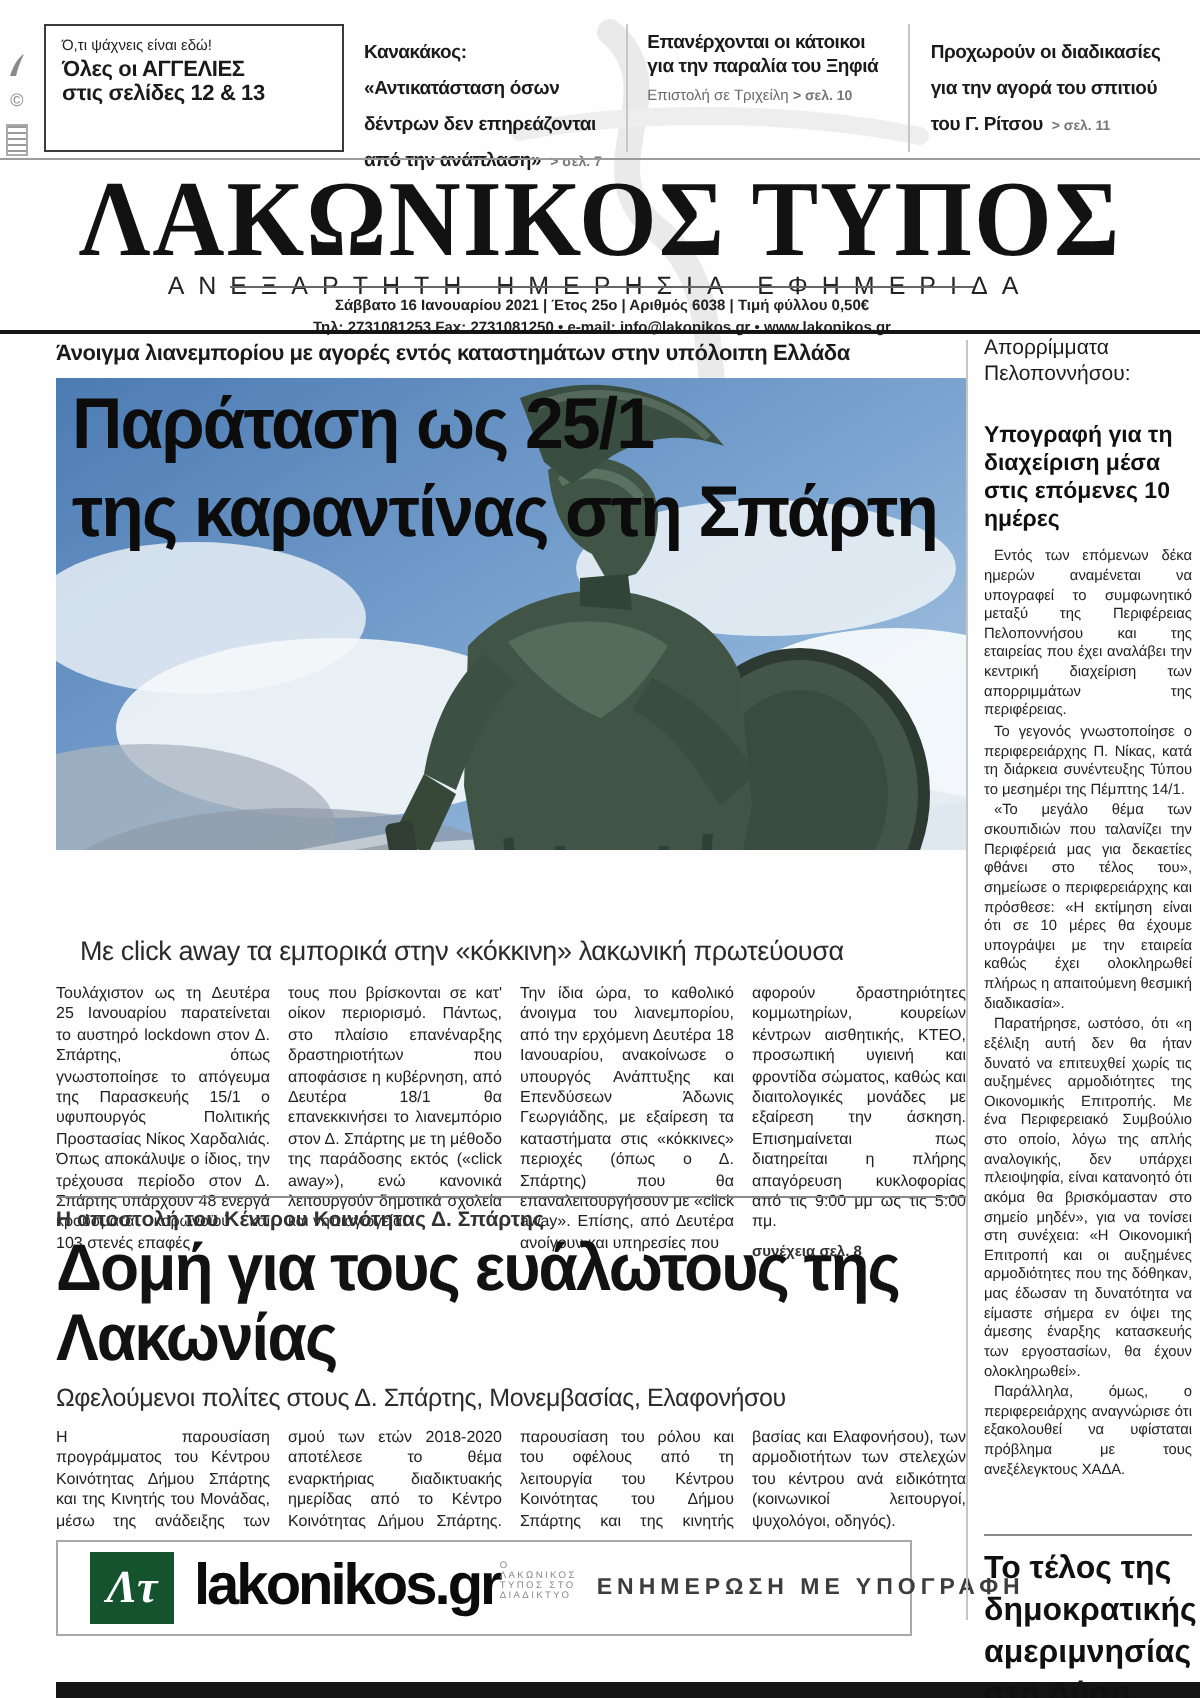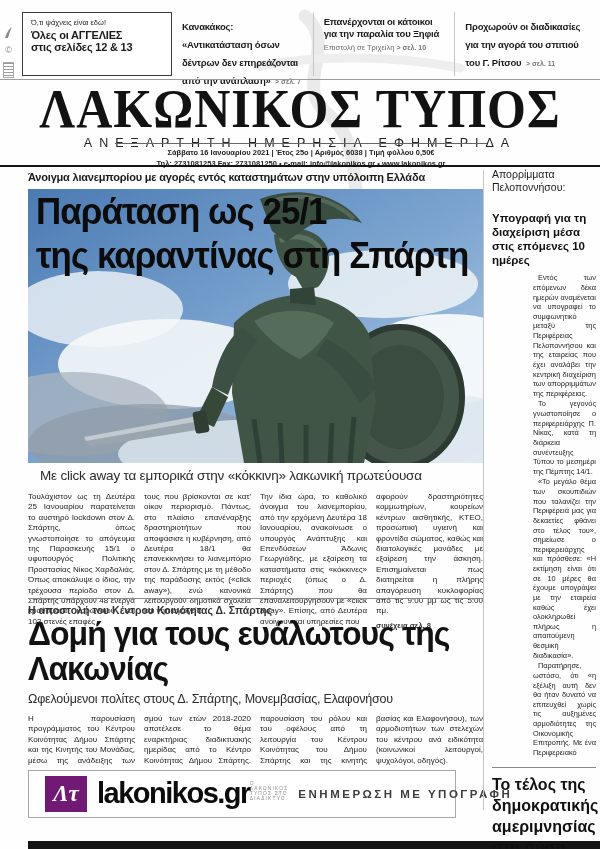--- a/index.html
+++ b/index.html
@@ -33,21 +33,21 @@
     letter-spacing:1px;color:#121212;transform:scaleY(1.08);transform-origin:top center;
   }
   .masthead .subtitle{font-size:12.5px;letter-spacing:7px;color:#242424;margin-top:4px;}
   .dateline{
     position:absolute;left:115px;width:372px;top:143px;border-top:1px solid #666;
     padding-top:3px;text-align:center;font-size:7.5px;font-weight:bold;line-height:1.5;color:#222;z-index:2;
   }
   .thickrule{position:absolute;left:0;right:0;top:165px;border-top:2.5px solid #151515;z-index:2;}
   
   .kicker1{position:absolute;left:28px;top:171px;width:455px;font-size:11px;font-weight:bold;letter-spacing:-.2px;z-index:2;}
-  .photo{position:absolute;left:28px;top:189px;width:455px;height:274px;overflow:hidden;background:#7aa3cf;z-index:1;}
+  .photo{position:absolute;left:28px;top:189px;width:455px;height:236px;overflow:hidden;background:#7aa3cf;z-index:1;}
   .photo svg{position:absolute;inset:0;}
   .hl{position:absolute;left:8px;font-weight:bold;font-size:36px;line-height:1;letter-spacing:-1px;color:#0c0c0c;transform:scaleX(.97);transform-origin:left;white-space:nowrap;z-index:2;}
   .hl1{top:5px;}
   .hl2{top:49px;}
   .subhead1{position:absolute;left:40px;top:468px;width:455px;font-size:13.5px;color:#2b2b2b;letter-spacing:-.2px;z-index:2;}
   .cols{position:absolute;left:28px;width:455px;display:flex;gap:9px;font-size:8px;line-height:1.3;text-align:justify;color:#212121;overflow:hidden;z-index:2;}
   .cols1{top:492px;height:141px;}
   .col{flex:1;min-width:0;overflow:hidden;}
   .more{display:block;text-align:left;font-size:7.5px;font-weight:bold;color:#333;margin-top:4px;}
   
@@ -57,33 +57,33 @@
     position:absolute;left:28px;top:617px;width:470px;font-size:33px;font-weight:bold;
     line-height:1.06;letter-spacing:-1px;color:#121212;transform:scaleX(.97);transform-origin:left;z-index:2;
   }
   .subhead2{position:absolute;left:28px;top:692px;width:455px;font-size:12.5px;color:#2b2b2b;letter-spacing:-.2px;z-index:2;}
   .cols2{top:714px;height:53px;}
   
   .footerbox{
     position:absolute;left:28px;top:770px;width:428px;height:48px;border:1px solid #a8a8a8;
     box-sizing:border-box;display:flex;align-items:center;padding:0 16px;gap:10px;background:#fff;z-index:2;
   }
-  .logosq{width:42px;height:36px;background:#701a75;color:#fff;display:flex;align-items:center;justify-content:center;
+  .logosq{width:42px;height:36px;background:#14532d;color:#fff;display:flex;align-items:center;justify-content:center;
     font-family:"Liberation Serif",serif;font-style:italic;font-weight:bold;font-size:23px;flex:none;}
   .sitewrap{display:flex;flex-direction:row;}
   .sitename{font-size:29px;font-weight:bold;letter-spacing:-1.5px;color:#0b0b0b;line-height:.95;}
   .tagline{font-size:4.8px;letter-spacing:1.2px;color:#888;margin-top:1px;}
   .slogan{margin-left:auto;font-size:11.5px;font-weight:bold;letter-spacing:2.5px;color:#3d3d3d;white-space:nowrap;}
   .bottombar{position:absolute;left:28px;right:0;top:841px;height:8px;background:#141414;z-index:2;}
   
   .sbv{position:absolute;left:483px;top:170px;height:640px;width:1px;background:#c5c5c5;z-index:2;}
   .sidebar{position:absolute;left:492px;top:168px;width:104px;z-index:2;}
   .sb-kicker{font-size:10.5px;line-height:1.25;color:#1c1c1c;}
   .sb-headline{font-size:11.5px;font-weight:bold;line-height:1.22;margin-top:17px;color:#101010;}
-  .sb-body{margin-top:6px;font-size:7.4px;line-height:1.3;text-align:justify;color:#222;height:486px;overflow:hidden;margin-left:41px;}
+  .sb-body{margin-top:6px;font-size:7.4px;line-height:1.3;text-align:justify;color:#222;height:486px;overflow:hidden;}
   .sb-body p{margin:0 0 1px;text-indent:5px;}
   .sb-divider{border-top:1px solid #8a8a8a;margin-top:8px;}
   .sb-op-headline{font-size:16px;font-weight:bold;line-height:1.3;margin-top:7px;color:#101010;}
   .sb-op-byline{font-size:7px;font-weight:bold;color:#444;margin-top:3px;}
   .sb-op-ref{border-top:1px solid #999;margin-top:0;padding-top:2px;text-align:right;font-size:7.5px;font-weight:bold;color:#333;}
 </style>
 </head>
 <body>
 
 <div class="page">

